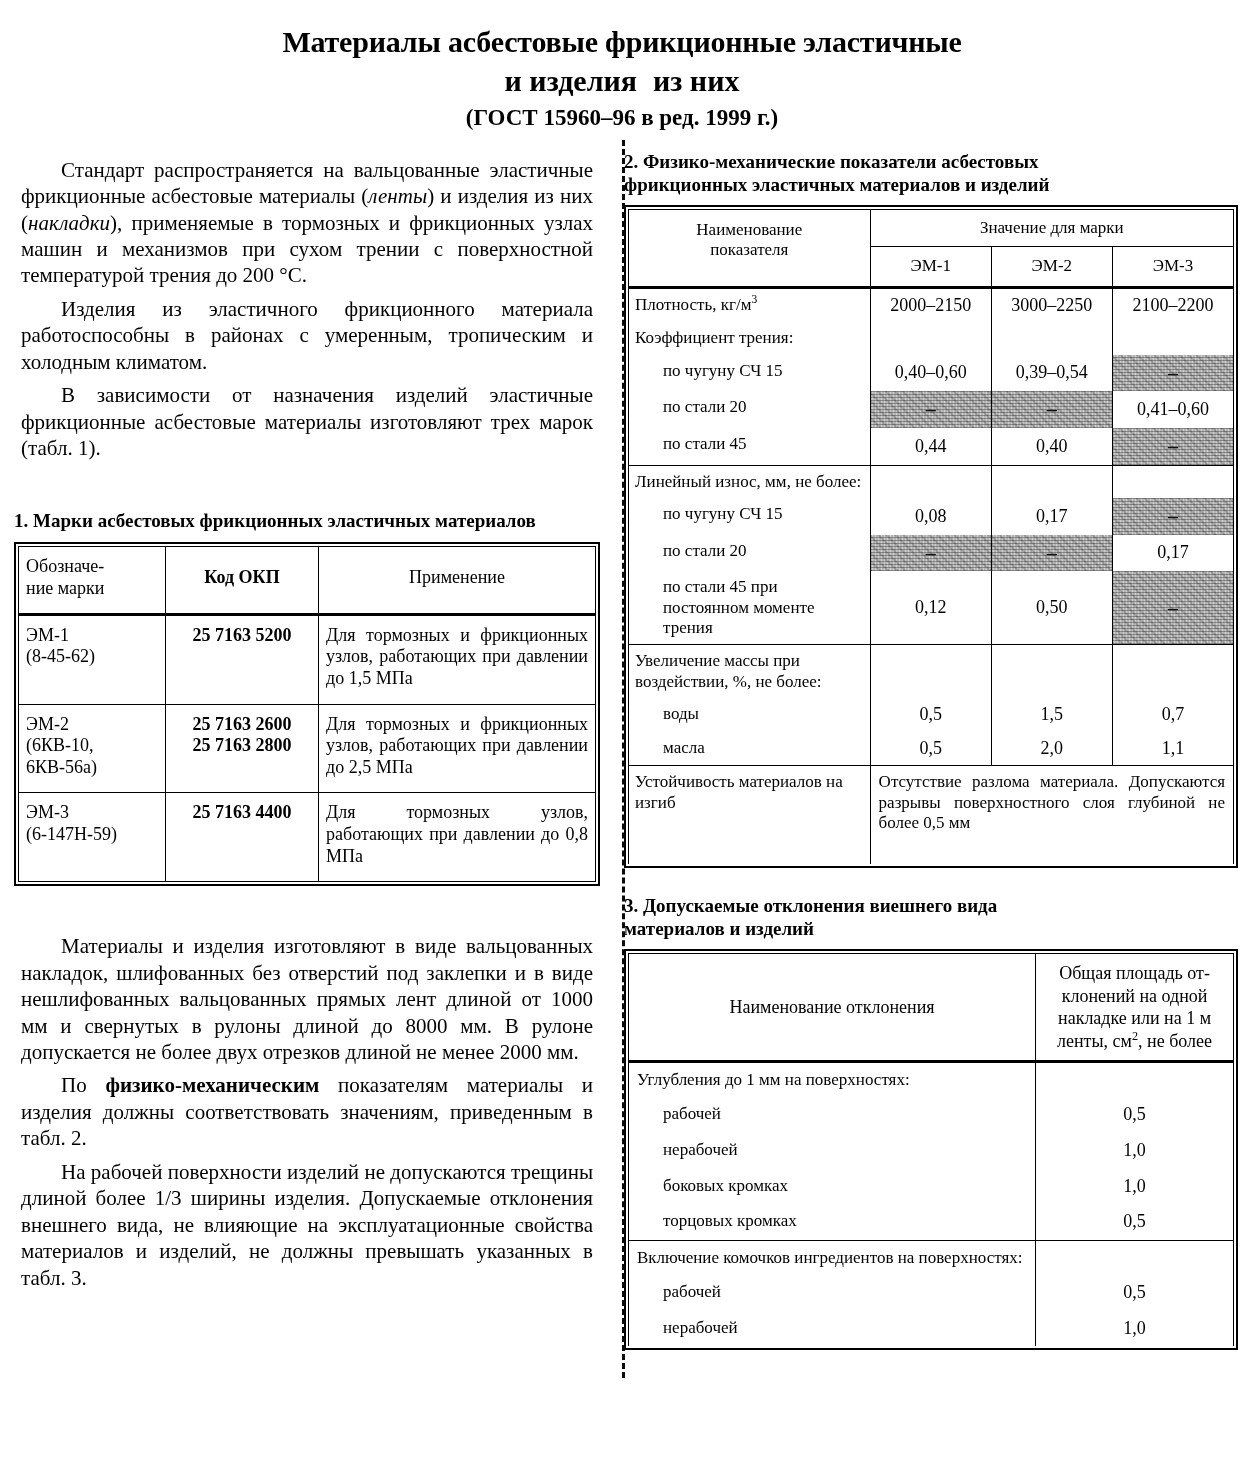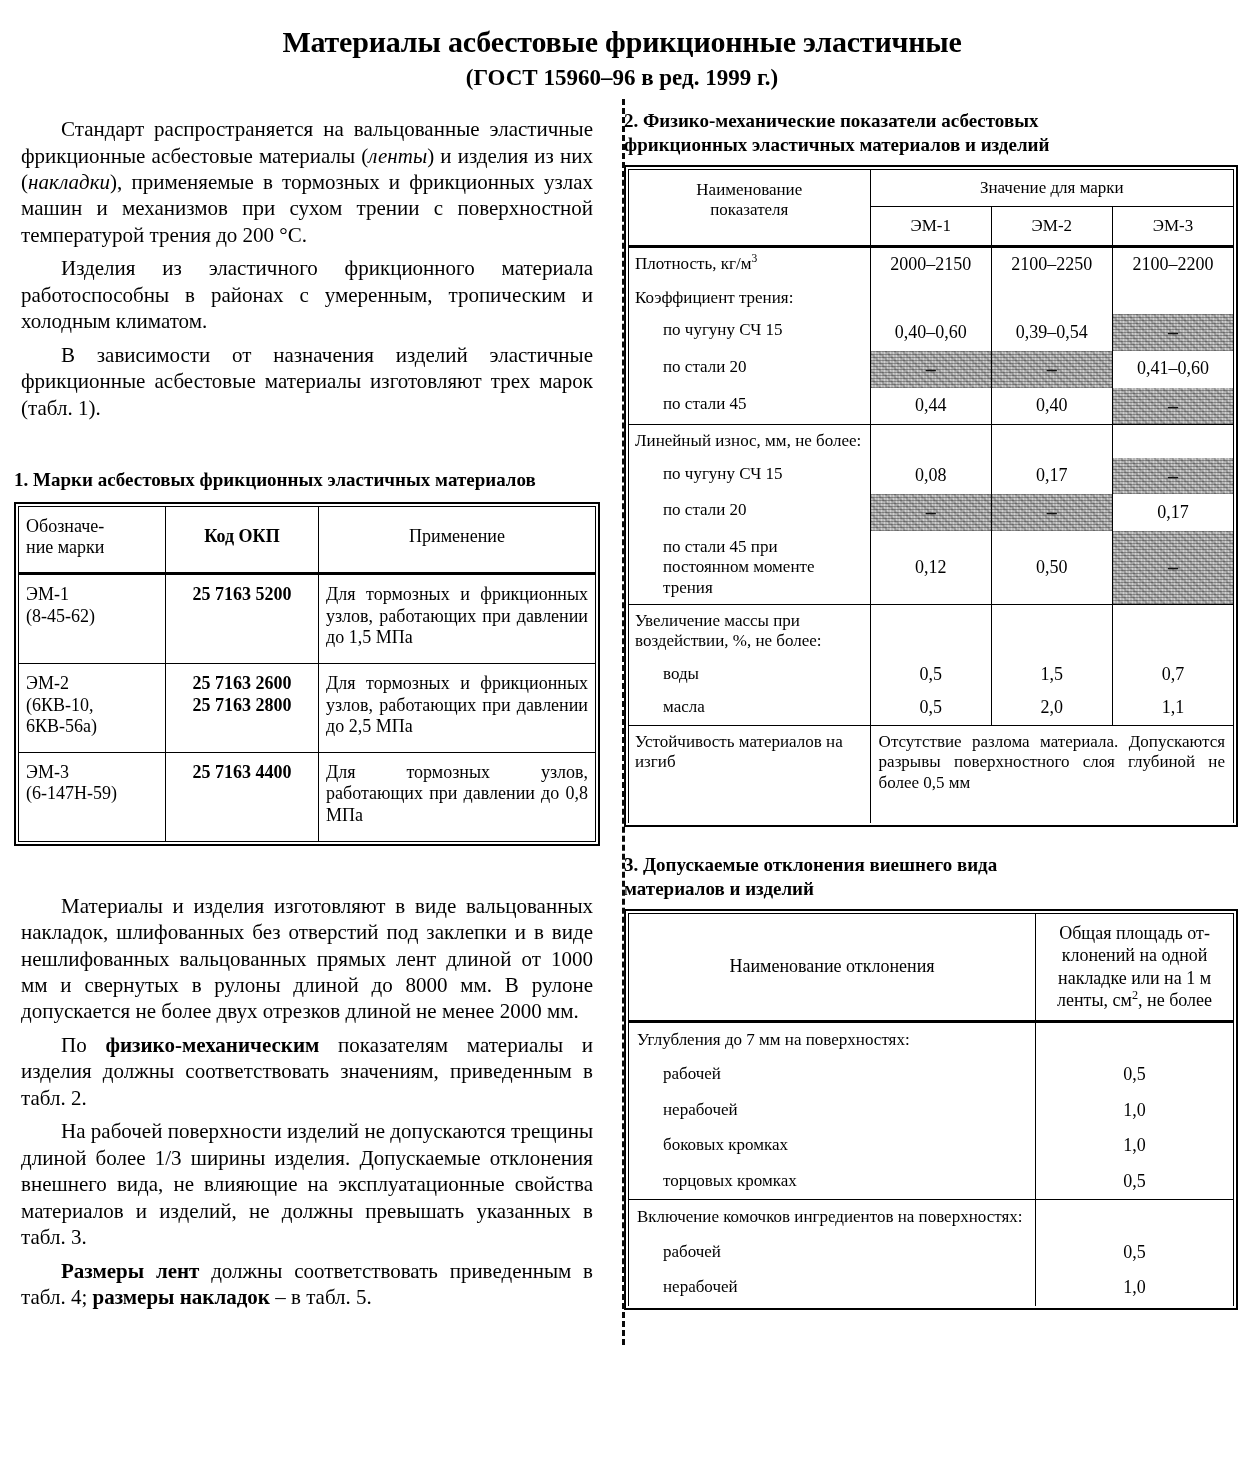--- a/index.html
+++ b/index.html
@@ -190,20 +190,23 @@
   sup { font-size: 0.68em; vertical-align: super; line-height: 0; }
 
   .spacer-lg { height: 40px; }
   .spacer-md { height: 26px; }
 </style>
 </head>
 <body>
 
 <div class="title-block">
   <div class="title-line1">Материалы асбестовые фрикционные эластичные</div>
+  <div class="title-line2">
+    <span>и изделия</span><span class="gap"></span><span>из них</span>
+  </div>
   <div class="title-line3">(ГОСТ 15960–96 в ред. 1999 г.)</div>
 </div>
 
 <div class="columns">
 
   <div class="col-divider"></div>
 
   <div class="col-left">
 
     <div id="left-paras-1">
@@ -264,21 +267,20 @@
         </table>
       </div>
     </div>
 
     <div class="spacer-lg"></div>
 
     <div id="left-paras-2">
         <p class="para"><span>Материалы  и изделия изготовляют в виде вальцованных накладок, шлифованных без отверстий под заклепки и в виде нешлифованных вальцованных прямых лент длиной от 1000 мм и свернутых в рулоны длиной до 8000 мм. В рулоне допускается не более двух отрезков длиной не менее 2000 мм.</span></p>
         <p class="para"><span>По </span><span class="bd">физико-механическим</span><span> показателям материалы и изделия должны соответствовать значениям, приведенным в табл. 2.</span></p>
         <p class="para"><span>На рабочей поверхности изделий не допускаются трещины длиной более 1/3 ширины изделия. Допускаемые отклонения внешнего вида, не влияющие на эксплуатационные свойства материалов и изделий, не должны превышать указанных в табл. 3.</span></p>
-        <p class="para"><span class="bd">Размеры лент</span><span> должны соответствовать приведенным в табл. 4; </span><span class="bd">размеры накладок</span><span> – в табл. 5.</span></p>
       </div>
   </div>
 
   <div class="col-right">
 
     <div class="cap cap-center">2. Физико-механические показатели асбестовых</div>
     <div class="cap cap-center">фрикционных эластичных материалов и изделий</div>
 
     <div id="table2">
       <div class="tbl-wrap">
@@ -292,21 +294,21 @@
                 <td class="c mid" colspan="3" style="padding:8px 6px;">Значение для марки</td>
               </tr>
               <tr class="hdr-row-inner">
                 <td class="val-col c mid" style="border-bottom:3px solid #000;padding:9px 6px;">ЭМ-1</td>
                 <td class="val-col c mid" style="border-bottom:3px solid #000;padding:9px 6px;">ЭМ-2</td>
                 <td class="val-col c mid" style="border-bottom:3px solid #000;padding:9px 6px;">ЭМ-3</td>
               </tr>
               <tr class="body-row first-body-row">
                 <td class="namecell name-col">Плотность, кг/м<sup>3</sup></td>
                 <td class="valcell val-col">2000–2150</td>
-                <td class="valcell val-col">2100–2250</td>
+                <td class="valcell val-col">3000–2250</td>
                 <td class="valcell val-col">2100–2200</td>
               </tr>
               <tr class="body-row">
                 <td class="namecell name-col">Коэффициент трения:</td>
                 <td class="valcell val-col"></td>
                 <td class="valcell val-col"></td>
                 <td class="valcell val-col"></td>
               </tr>
               <tr class="body-row">
                 <td class="namecell name-col ind1">по чугуну СЧ 15</td>
@@ -389,21 +391,21 @@
               <tr class="t3-h">
                 <td class="dev-col c mid" style="border-bottom:3px solid #000;padding:28px 16px;">Наименование отклонения</td>
                 <td class="area-col c mid" style="border-bottom:3px solid #000;padding:8px 14px;">
                   <div>Общая площадь от-</div>
                   <div>клонений на одной</div>
                   <div>накладке или на 1 м</div>
                   <div>ленты, см<sup>2</sup>, не более</div>
                 </td>
               </tr>
               <tr class="body-row first-body-row">
-                <td class="dev-col">Углубления до 7 мм на поверхностях:</td>
+                <td class="dev-col">Углубления до 1 мм на поверхностях:</td>
                 <td class="areacell area-col"></td>
               </tr>
               <tr class="body-row">
                 <td class="dev-col ind1">рабочей</td>
                 <td class="areacell area-col">0,5</td>
               </tr>
               <tr class="body-row">
                 <td class="dev-col ind1">нерабочей</td>
                 <td class="areacell area-col">1,0</td>
               </tr>

